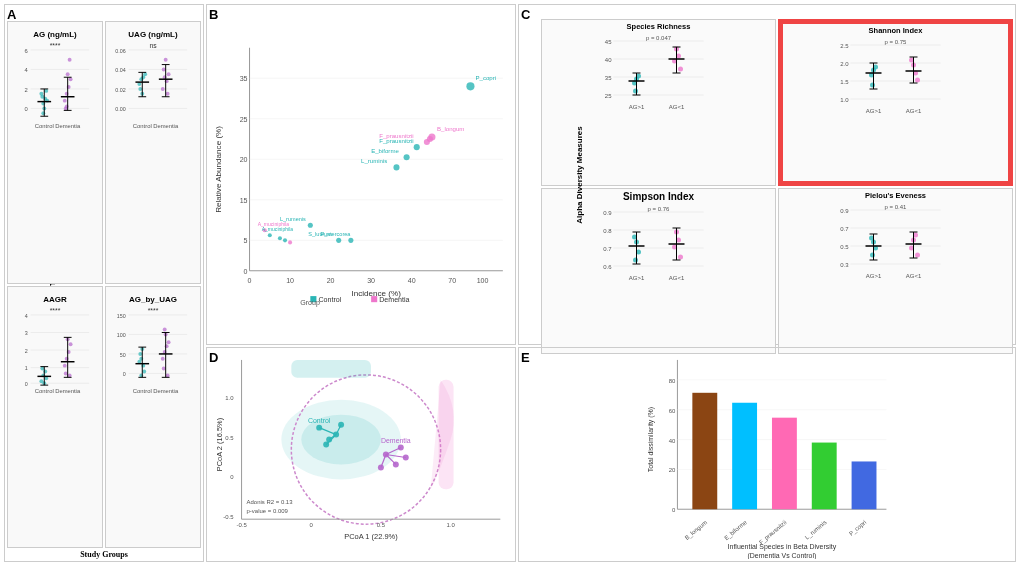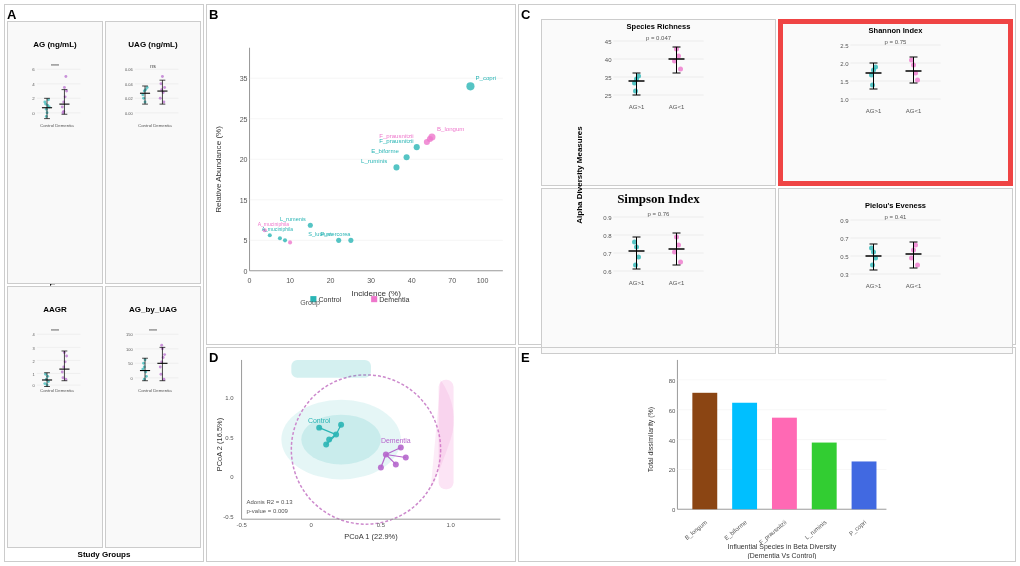--- a/index.html
+++ b/index.html
@@ -41,21 +41,21 @@
       margin-top: 14px;
       flex: 1;
     }
     .dot-plot {
       border: 1px solid #ccc;
       background: #f9f9f9;
       position: relative;
       display: flex;
       flex-direction: column;
       align-items: center;
-      padding: 18px;
+      padding: 8px;
     }
     .dot-plot-title {
       font-size: 8px;
       font-weight: bold;
       text-align: center;
     }
 
     svg text { font-family: Arial, sans-serif; }
   </style>
 </head>
@@ -236,21 +236,21 @@
           <circle cx="52" cy="25" r="2" fill="#b566cc" opacity="0.7"></circle>
           <line x1="46" y1="50" x2="60" y2="50" stroke="#000" stroke-width="1.5"></line>
           <line x1="53" y1="28" x2="53" y2="74" stroke="#000" stroke-width="1"></line>
           <line x1="49" y1="28" x2="57" y2="28" stroke="#000" stroke-width="1"></line>
           <line x1="49" y1="74" x2="57" y2="74" stroke="#000" stroke-width="1"></line>
           <text x="29" y="90" font-size="6" text-anchor="middle" fill="#555">Control</text>
           <text x="53" y="90" font-size="6" text-anchor="middle" fill="#555">Dementia</text>
         </svg>
       </div>
     </div>
-    <div style="text-align:center;font-size:8px;font-weight:bold;margin-top:2px;">Study Groups</div>
+    <div style="text-align:center;font-size:8px;font-weight:bold;margin-top:2px;font-family:Liberation Serif, serif;">Study Groups</div>
   </div>
 
   <div style="display:flex;flex-direction:column;margin-left:2px;width:310px;">
 
     <div style="flex:1;border:1px solid #ccc;padding:2px;position:relative;min-height:280px;">
       <span style="font-weight:bold;font-size:13px;position:absolute;top:2px;left:2px;">B</span>
       <svg width="100%" height="100%" viewBox="0 0 300 270">
 
         <line x1="40" y1="10" x2="40" y2="230" stroke="#999" stroke-width="1"></line>
         <line x1="40" y1="230" x2="290" y2="230" stroke="#999" stroke-width="1"></line>
@@ -443,21 +443,21 @@
             <line x1="70" y1="36" x2="86" y2="36" stroke="#000" stroke-width="1.5"></line>
             <line x1="78" y1="22" x2="78" y2="48" stroke="#000" stroke-width="1"></line>
             <line x1="74" y1="22" x2="82" y2="22" stroke="#000" stroke-width="1"></line>
             <line x1="74" y1="48" x2="82" y2="48" stroke="#000" stroke-width="1"></line>
             <text x="38" y="78" font-size="6" text-anchor="middle" fill="#555">AG&gt;1</text>
             <text x="78" y="78" font-size="6" text-anchor="middle" fill="#555">AG&lt;1</text>
           </svg>
         </div>
 
         <div style="border:1px solid #ccc;padding:2px;position:relative;background:#fafafa;">
-          <div style="font-size:13px;font-weight:bold;text-align:center;font-family:Liberation Serif, serif;">Simpson Index</div>
+          <div style="font-size:10px;font-weight:bold;text-align:center;">Simpson Index</div>
           <svg width="100%" height="85" viewBox="0 0 120 85">
             <line x1="15" y1="10" x2="105" y2="10" stroke="#ddd" stroke-width="0.5"></line>
             <line x1="15" y1="28" x2="105" y2="28" stroke="#ddd" stroke-width="0.5"></line>
             <line x1="15" y1="46" x2="105" y2="46" stroke="#ddd" stroke-width="0.5"></line>
             <line x1="15" y1="64" x2="105" y2="64" stroke="#ddd" stroke-width="0.5"></line>
             <text x="13" y="13" font-size="6" text-anchor="end" fill="#555">0.9</text>
             <text x="13" y="31" font-size="6" text-anchor="end" fill="#555">0.8</text>
             <text x="13" y="49" font-size="6" text-anchor="end" fill="#555">0.7</text>
             <text x="13" y="67" font-size="6" text-anchor="end" fill="#555">0.6</text>
             <text x="60" y="9" font-size="6" text-anchor="middle" fill="#555">p = 0.76</text>
@@ -477,21 +477,21 @@
             <circle cx="82" cy="55" r="2.5" fill="#ee77cc" opacity="0.8"></circle>
             <line x1="70" y1="42" x2="86" y2="42" stroke="#000" stroke-width="1.5"></line>
             <line x1="78" y1="26" x2="78" y2="58" stroke="#000" stroke-width="1"></line>
             <line x1="74" y1="26" x2="82" y2="26" stroke="#000" stroke-width="1"></line>
             <line x1="74" y1="58" x2="82" y2="58" stroke="#000" stroke-width="1"></line>
             <text x="38" y="78" font-size="6" text-anchor="middle" fill="#555">AG&gt;1</text>
             <text x="78" y="78" font-size="6" text-anchor="middle" fill="#555">AG&lt;1</text>
           </svg>
         </div>
 
-        <div style="border:1px solid #ccc;padding:12px;position:relative;background:#fafafa;">
+        <div style="border:1px solid #ccc;padding:2px;position:relative;background:#fafafa;">
           <div style="font-size:7.5px;font-weight:bold;text-align:center;">Pielou's Eveness</div>
           <svg width="100%" height="85" viewBox="0 0 120 85">
             <line x1="15" y1="10" x2="105" y2="10" stroke="#ddd" stroke-width="0.5"></line>
             <line x1="15" y1="28" x2="105" y2="28" stroke="#ddd" stroke-width="0.5"></line>
             <line x1="15" y1="46" x2="105" y2="46" stroke="#ddd" stroke-width="0.5"></line>
             <line x1="15" y1="64" x2="105" y2="64" stroke="#ddd" stroke-width="0.5"></line>
             <text x="13" y="13" font-size="6" text-anchor="end" fill="#555">0.9</text>
             <text x="13" y="31" font-size="6" text-anchor="end" fill="#555">0.7</text>
             <text x="13" y="49" font-size="6" text-anchor="end" fill="#555">0.5</text>
             <text x="13" y="67" font-size="6" text-anchor="end" fill="#555">0.3</text>

